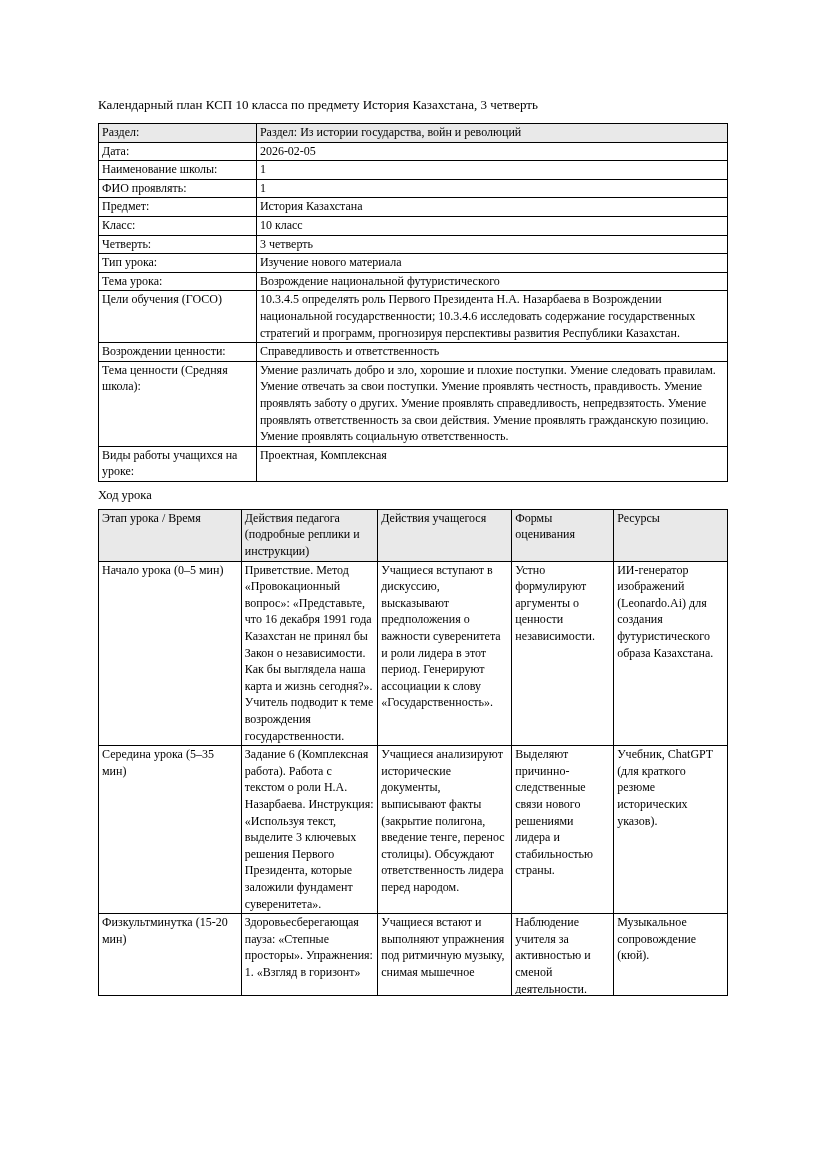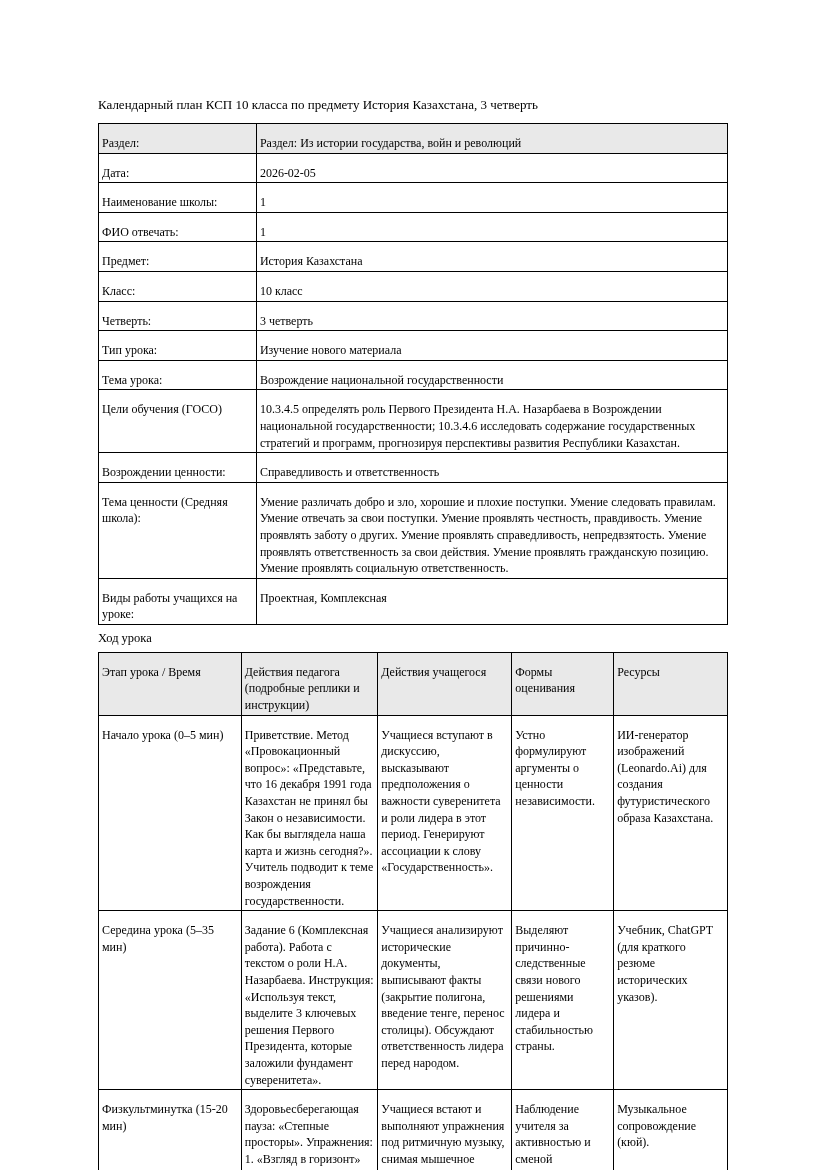--- a/index.html
+++ b/index.html
@@ -26,21 +26,21 @@
     font-weight: normal;
   }
   table {
     width: 100%;
     border-collapse: collapse;
     table-layout: fixed;
   }
   td {
     border: 1px solid #000000;
     vertical-align: top;
-    padding: 11px 3px 1px 3px;
+    padding: 0 3px 1px 3px;
     font-size: 12px;
     line-height: 16.6px;
     word-wrap: break-word;
   }
   tr.hdr td { background: #e9e9e9; }
   .info-table .c-label { width: 25.1%; }
   .section-heading {
     font-size: 12.5px;
     line-height: 16px;
     margin: 5px 0 6px 0;
@@ -72,42 +72,42 @@
         </tr>
         <tr>
           <td>Дата:</td>
           <td>2026-02-05</td>
         </tr>
         <tr>
           <td>Наименование школы:</td>
           <td>1</td>
         </tr>
         <tr>
-          <td>ФИО отвечать:</td>
+          <td>ФИО проявлять:</td>
           <td>1</td>
         </tr>
         <tr>
           <td>Предмет:</td>
           <td>История Казахстана</td>
         </tr>
         <tr>
           <td>Класс:</td>
           <td>10 класс</td>
         </tr>
         <tr>
           <td>Четверть:</td>
           <td>3 четверть</td>
         </tr>
         <tr>
           <td>Тип урока:</td>
           <td>Изучение нового материала</td>
         </tr>
         <tr>
           <td>Тема урока:</td>
-          <td>Возрождение национальной государственности</td>
+          <td>Возрождение национальной футуристического</td>
         </tr>
         <tr>
           <td>Цели обучения (ГОСО)</td>
           <td>10.3.4.5 определять роль Первого Президента Н.А. Назарбаева в Возрождении национальной государственности; 10.3.4.6 исследовать содержание государственных стратегий и программ, прогнозируя перспективы развития Республики Казахстан.</td>
         </tr>
         <tr>
           <td>Возрождении ценности:</td>
           <td>Справедливость и ответственность</td>
         </tr>
         <tr>

